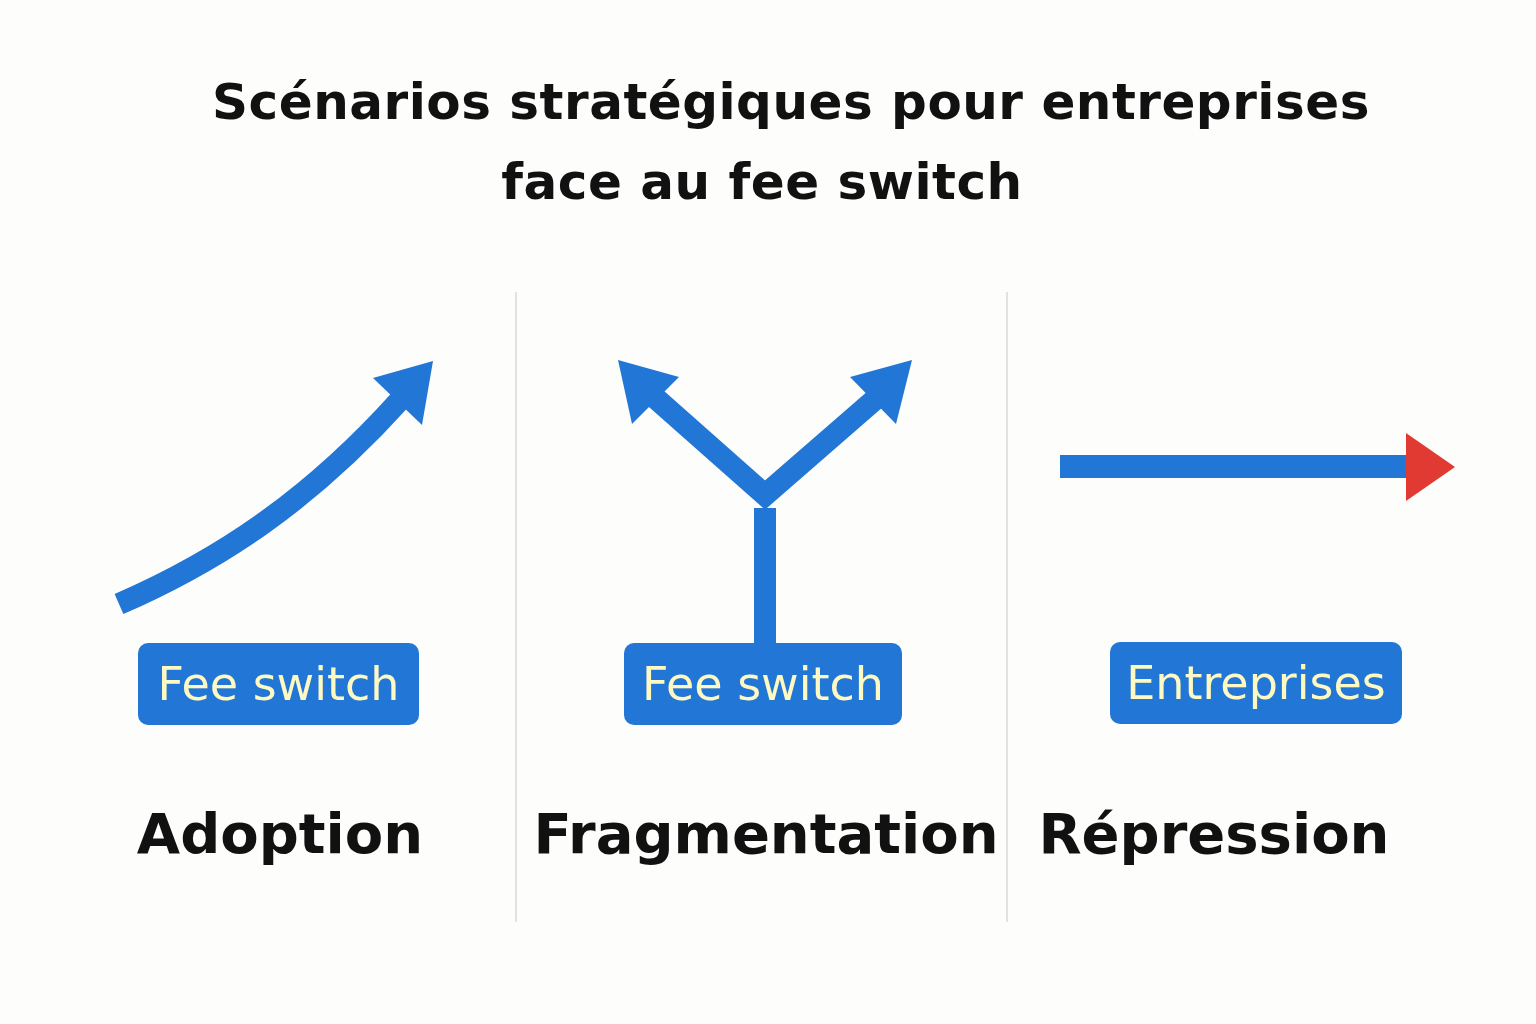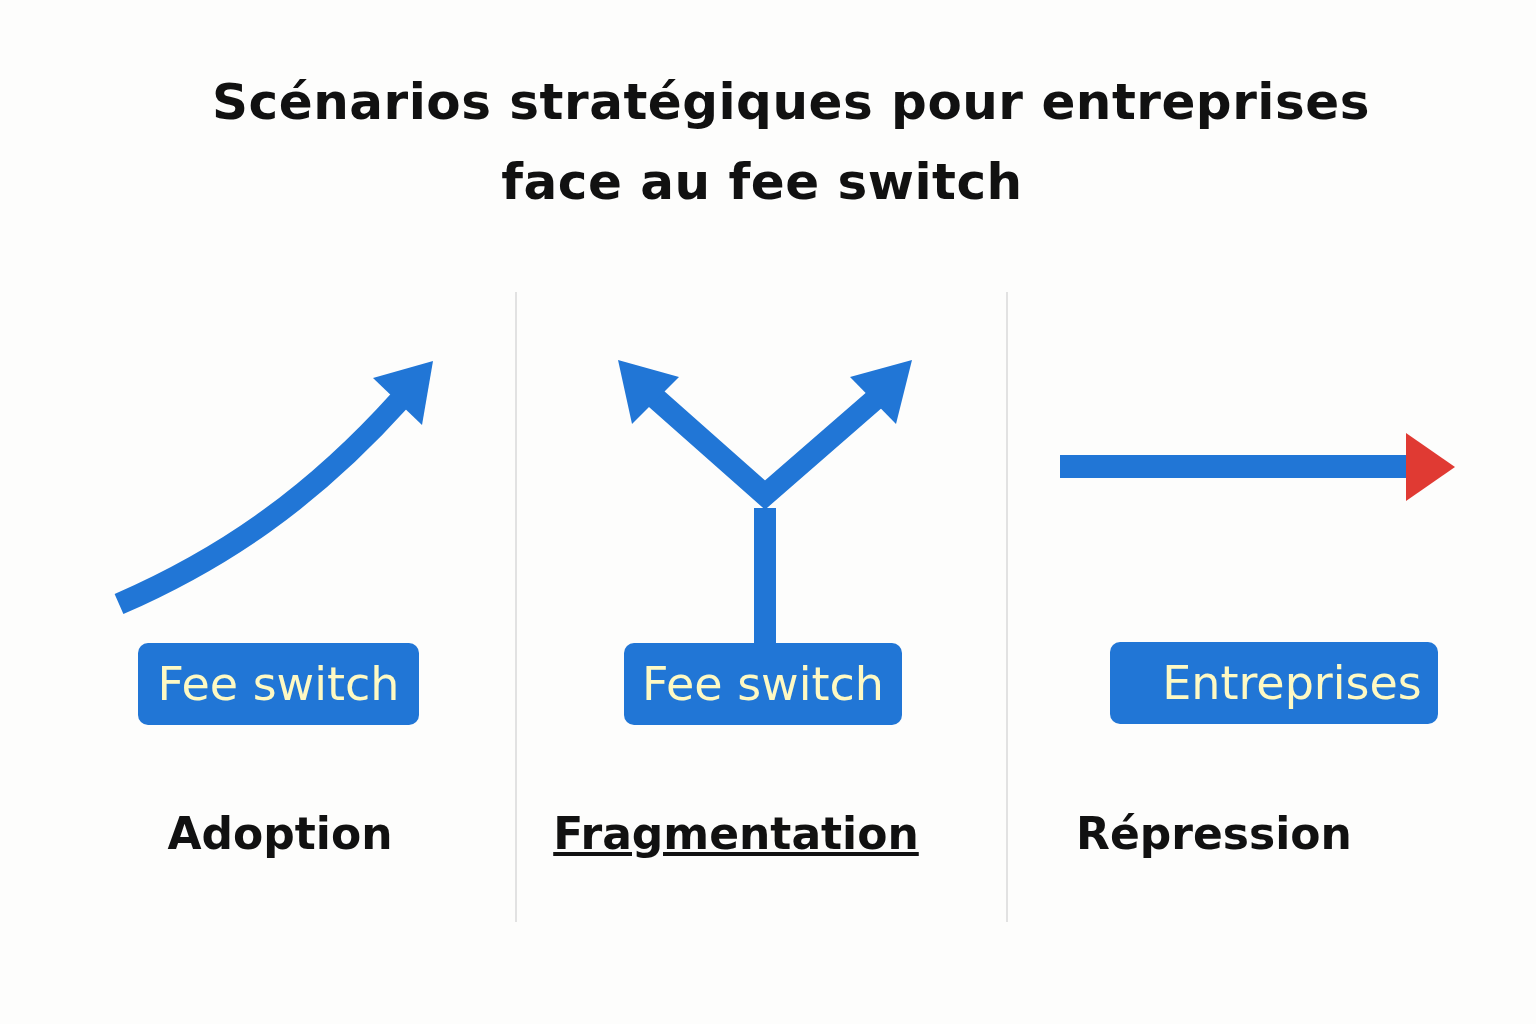--- a/index.html
+++ b/index.html
@@ -3,21 +3,21 @@
 <meta charset="utf-8">
 <style>
   html, body { margin:0; padding:0; }
   body { width:1536px; height:1024px; background:#fdfdfc; position:relative; overflow:hidden; font-family:"DejaVu Sans", sans-serif; color:#111; }
   .title { position:absolute; top:62px; left:12px; width:1536px; text-align:center; font-size:50px; font-weight:bold; line-height:80px; letter-spacing:0.5px; }
   .title .l1 { display:block; padding-left:22px; }
   .title .l2 { display:block; padding-left:0; margin-left:-36px; }
   .divider { position:absolute; top:292px; width:2px; height:630px; background:#e2e2e2; }
   .diagram { position:absolute; top:0; left:0; }
   .badge { position:absolute; height:82px; background:#2176d6; border-radius:10px; color:#fef9c3; font-size:46px; line-height:82px; text-align:center; }
-  .label { position:absolute; top:796px; font-size:44px; font-weight:bold; text-align:center; line-height:76px; }
+  .label { position:absolute; top:796px; font-size:56px; font-weight:bold; text-align:center; line-height:76px; }
 </style>
 </head>
 <body>
 
 <div class="title">
   <span class="l1">Scénarios stratégiques pour entreprises</span>
   <span class="l2">face au fee switch</span>
 </div>
 
 <div class="divider" style="left:515px;"></div>
@@ -38,17 +38,17 @@
   </g>
 
   <g>
     <rect x="1060" y="455" width="350" height="23" fill="#2176d6"></rect>
     <polygon points="1406,433 1455,467 1406,501" fill="#e03a33"></polygon>
   </g>
 </svg>
 
 <div class="badge" style="left:138px; top:643px; width:281px;">Fee switch</div>
 <div class="badge" style="left:624px; top:643px; width:278px;">Fee switch</div>
-<div class="badge" style="left:1110px; top:642px; width:292px;padding-left:36px;">Entreprises</div>
+<div class="badge" style="left:1110px; top:642px; width:292px;">Entreprises</div>
 
 <div class="label" style="left:100px; width:360px;">Adoption</div>
-<div class="label" style="left:500px; width:472px;text-decoration:underline;">Fragmentation</div>
+<div class="label" style="left:530px; width:472px;">Fragmentation</div>
 <div class="label" style="left:1004px; width:420px;">Répression</div>
 
 </body></html>

